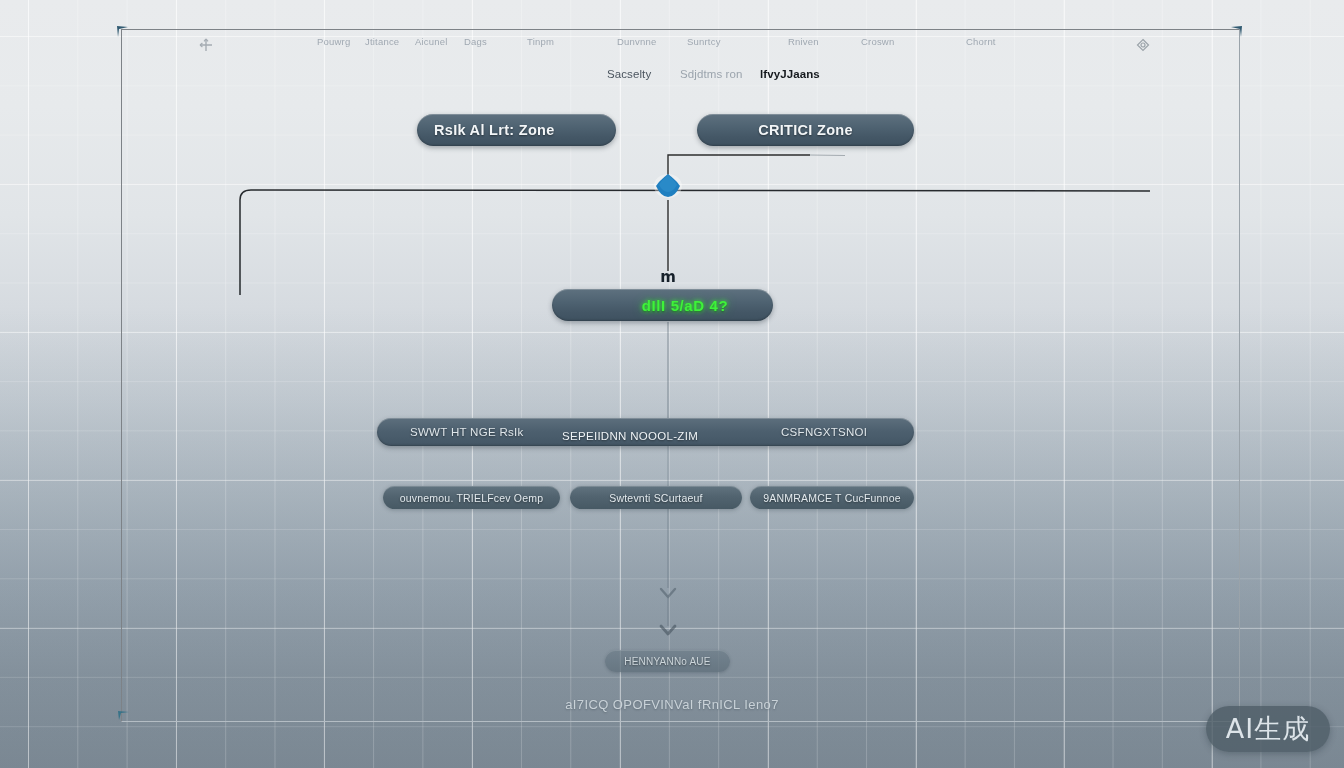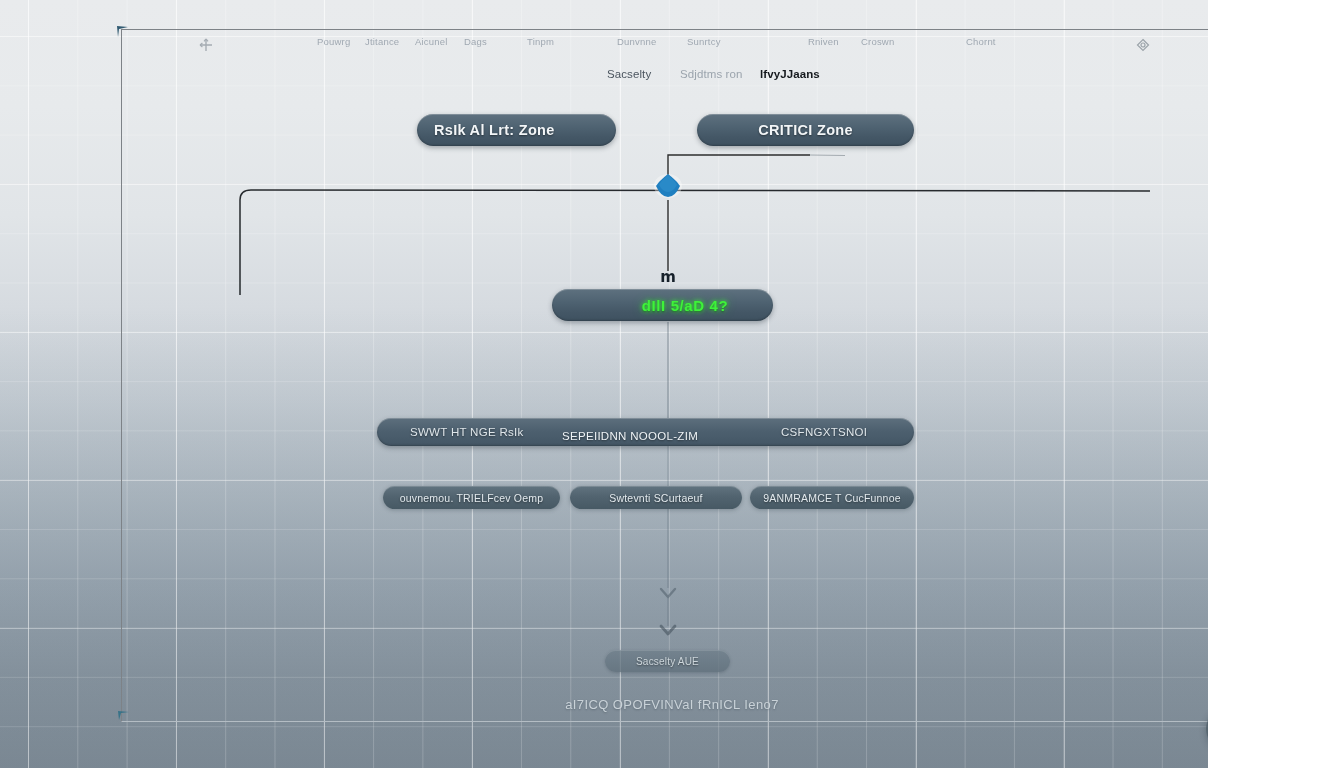--- a/index.html
+++ b/index.html
@@ -5,21 +5,21 @@
 <style>
   html, body {
     margin: 0; padding: 0;
     width: 1344px; height: 768px;
     overflow: hidden;
     font-family: "Liberation Sans", sans-serif;
   }
 
   #stage {
     position: relative;
-    width: 1208px;
+    width: 1344px;
     height: 768px;
     background: linear-gradient(180deg,
         #e9ebed 0%,
         #e7eaec 14%,
         #e1e5e8 28%,
         #d6dbe0 40%,
         #c3cbd2 52%,
         #adb8c1 64%,
         #98a5b0 76%,
         #86939e 88%,
@@ -294,21 +294,21 @@
       </svg>
     </div>
 
     <span class="tb-item" style="left:196px">Pouwrg</span>
     <span class="tb-item" style="left:244px">Jtitance</span>
     <span class="tb-item" style="left:294px">Aicunel</span>
     <span class="tb-item" style="left:343px">Dags</span>
     <span class="tb-item" style="left:406px">Tinpm</span>
     <span class="tb-item" style="left:496px">Dunvnne</span>
     <span class="tb-item" style="left:566px">Sunrtcy</span>
-    <span class="tb-item" style="left:687px">Rniven</span>
+    <span class="tb-item" style="left:667px">Rniven</span>
     <span class="tb-item" style="left:740px">Croswn</span>
     <span class="tb-item" style="left:845px">Chornt</span>
 
     <div class="tb-icon" style="left:1015px">
       <svg width="14" height="14" viewBox="0 0 14 14">
         <path d="M7 1.5 L12.5 7 L7 12.5 L1.5 7 Z" fill="none" stroke="#5d6a74" stroke-width="1.2"></path>
         <circle cx="7" cy="7" r="2" fill="none" stroke="#5d6a74" stroke-width="1.2"></circle>
       </svg>
     </div>
   </div>
@@ -377,20 +377,20 @@
       <path d="M2 3 L9 11 L16 3" fill="none" stroke="#4f5e6a" stroke-width="2.4" stroke-linecap="round" stroke-linejoin="round"></path>
     </svg>
   </div>
   <div class="chev" id="chev-2">
     <svg width="18" height="14" viewBox="0 0 18 14">
       <path d="M2 3 L9 11 L16 3" fill="none" stroke="#3f4d58" stroke-width="2.8" stroke-linecap="round" stroke-linejoin="round"></path>
     </svg>
   </div>
 
   <div class="pill" id="pill-faded">
-    <span>Sacselty AUE</span>
+    <span>HENNYANNo AUE</span>
   </div>
 
   <div id="footer-caption">aI7ICQ OPOFVINVaI fRnICL Ieno7</div>
 
   <div id="watermark">AI生成</div>
 
 </div>
 
 </body></html>

